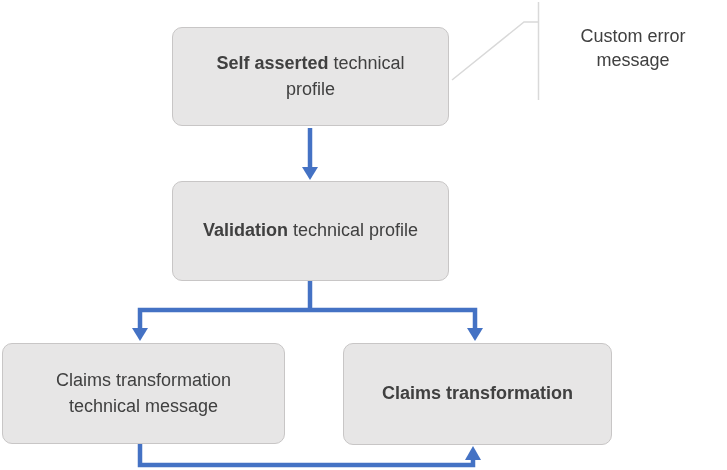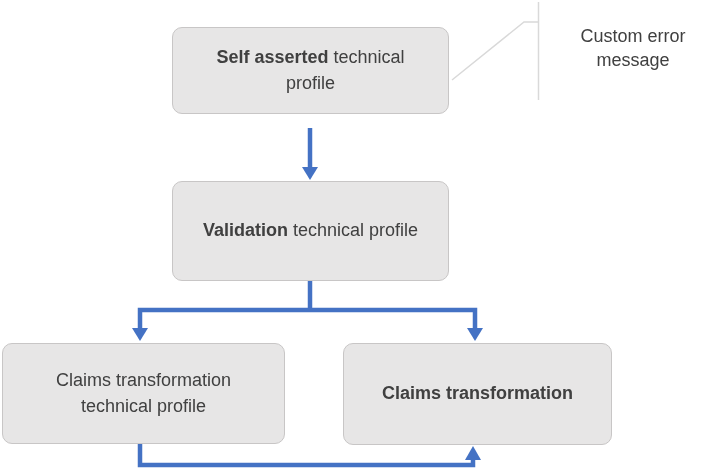--- a/index.html
+++ b/index.html
@@ -43,21 +43,21 @@
     border-radius: 10px;
     display: flex;
     align-items: center;
     justify-content: center;
     text-align: center;
     color: var(--text);
     font-size: 18px;
     line-height: 1.4;
   }
   .node b { font-weight: 700; }
-  #node-self-asserted  { left: 172px; top: 27px;  width: 277px; height: 87px;  padding: 4px 24px; }
+  #node-self-asserted  { left: 172px; top: 27px;  width: 277px; height: 99px;  padding: 4px 24px; }
   #node-validation     { left: 172px; top: 181px; width: 277px; height: 100px; padding: 1px 24px; }
   #node-claims-tp      { left: 2px;   top: 343px; width: 283px; height: 101px; padding: 4px 30px; }
   #node-claims-transf  { left: 343px; top: 343px; width: 269px; height: 102px; padding: 20px 20px; font-weight: 700; }
   .callout-text {
     position: absolute;
     left: 552px; top: 24px;
     width: 162px;
     text-align: center;
     color: var(--text);
     font-size: 18px;
@@ -96,21 +96,21 @@
 
   <div class="node" id="node-self-asserted">
     <span><b>Self asserted</b><span> technical profile</span></span>
   </div>
 
   <div class="node" id="node-validation">
     <span><b>Validation</b><span> technical profile</span></span>
   </div>
 
   <div class="node" id="node-claims-tp">
-    <span><b></b><span>Claims transformation technical profile</span></span>
+    <span><b></b><span>Claims transformation technical message</span></span>
   </div>
 
   <div class="node" id="node-claims-transf">
     <span><b>Claims transformation</b><span></span></span>
   </div>
 
   <div class="callout-text">Custom error message</div>
 
 </div>
 

